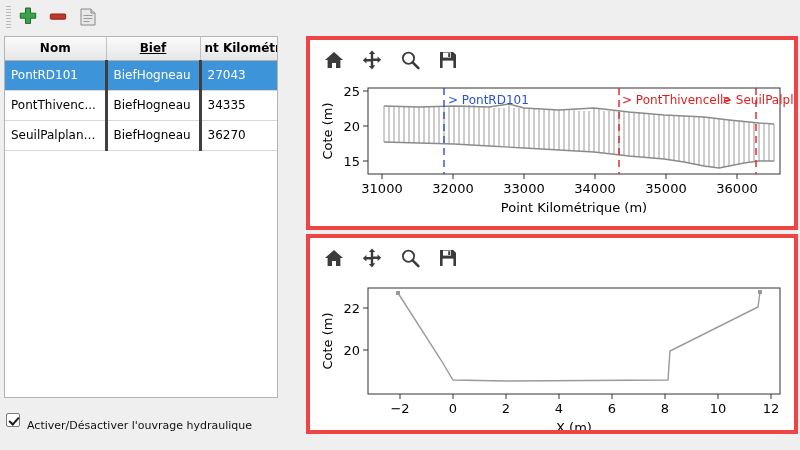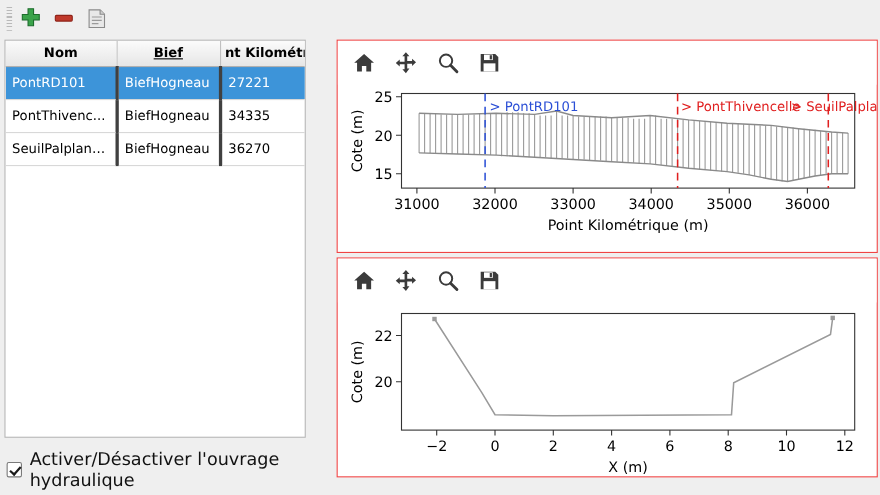--- a/index.html
+++ b/index.html
@@ -118,27 +118,27 @@
   }
   .checkbox::after {
     content: "";
     position: absolute;
     left: 4px; top: 1px;
     width: 4px; height: 8px;
     border: solid #1a1a1a;
     border-width: 0 2px 2px 0;
     transform: rotate(42deg);
   }
-  .check-label { font-size: 16px; color: #111; }
+  .check-label { font-size: 11px; color: #111; margin-top: 11px; }
 
   
   .plot-panel {
     position: absolute;
     background: #ffffff;
-    border: 1px solid #ef4444;
+    border: 4px solid #ef4444;
     box-sizing: border-box;
     overflow: hidden;
   }
   #plot-top   { left: 306px; top: 36px;  width: 492px; height: 194px; }
   #plot-bottom{ left: 306px; top: 234px; width: 492px; height: 200px; }
 
   .plot-toolbar {
     height: 40px;
     display: flex;
     align-items: center;
@@ -192,21 +192,21 @@
           <tr>
             <th class="col-1">Nom</th>
             <th class="col-2">Bief</th>
             <th class="col-3">nt Kilométrique</th>
           </tr>
         </thead>
         <tbody>
           <tr class="selected">
             <td>PontRD101</td>
             <td>BiefHogneau</td>
-            <td>27221</td>
+            <td>27043</td>
           </tr>
           <tr>
             <td>PontThivenc...</td>
             <td>BiefHogneau</td>
             <td>34335</td>
           </tr>
           <tr>
             <td>SeuilPalplanc...</td>
             <td>BiefHogneau</td>
             <td>36270</td>

